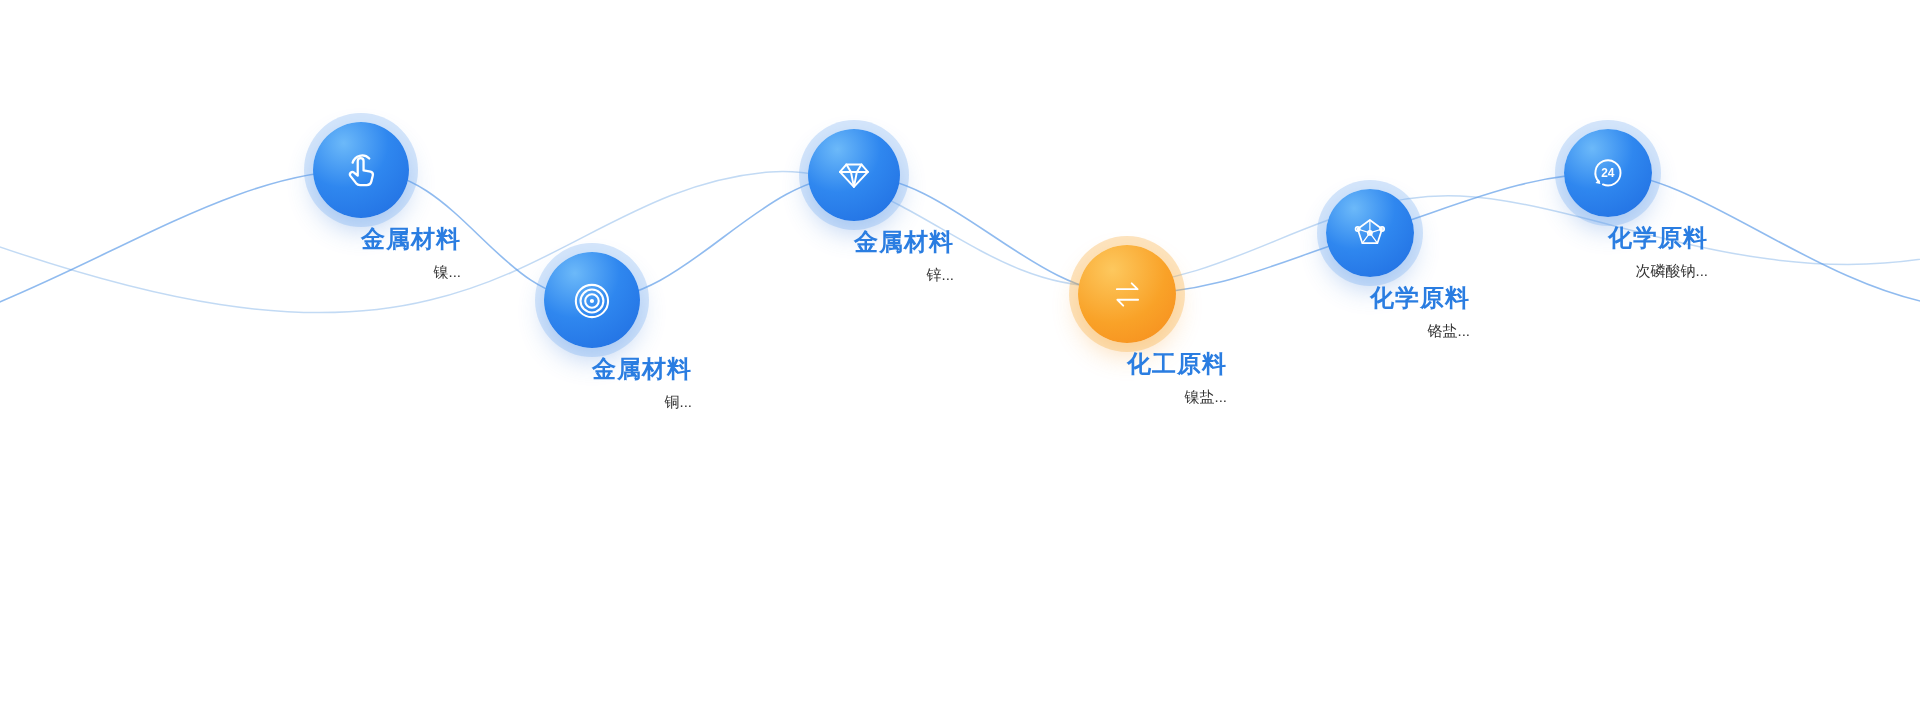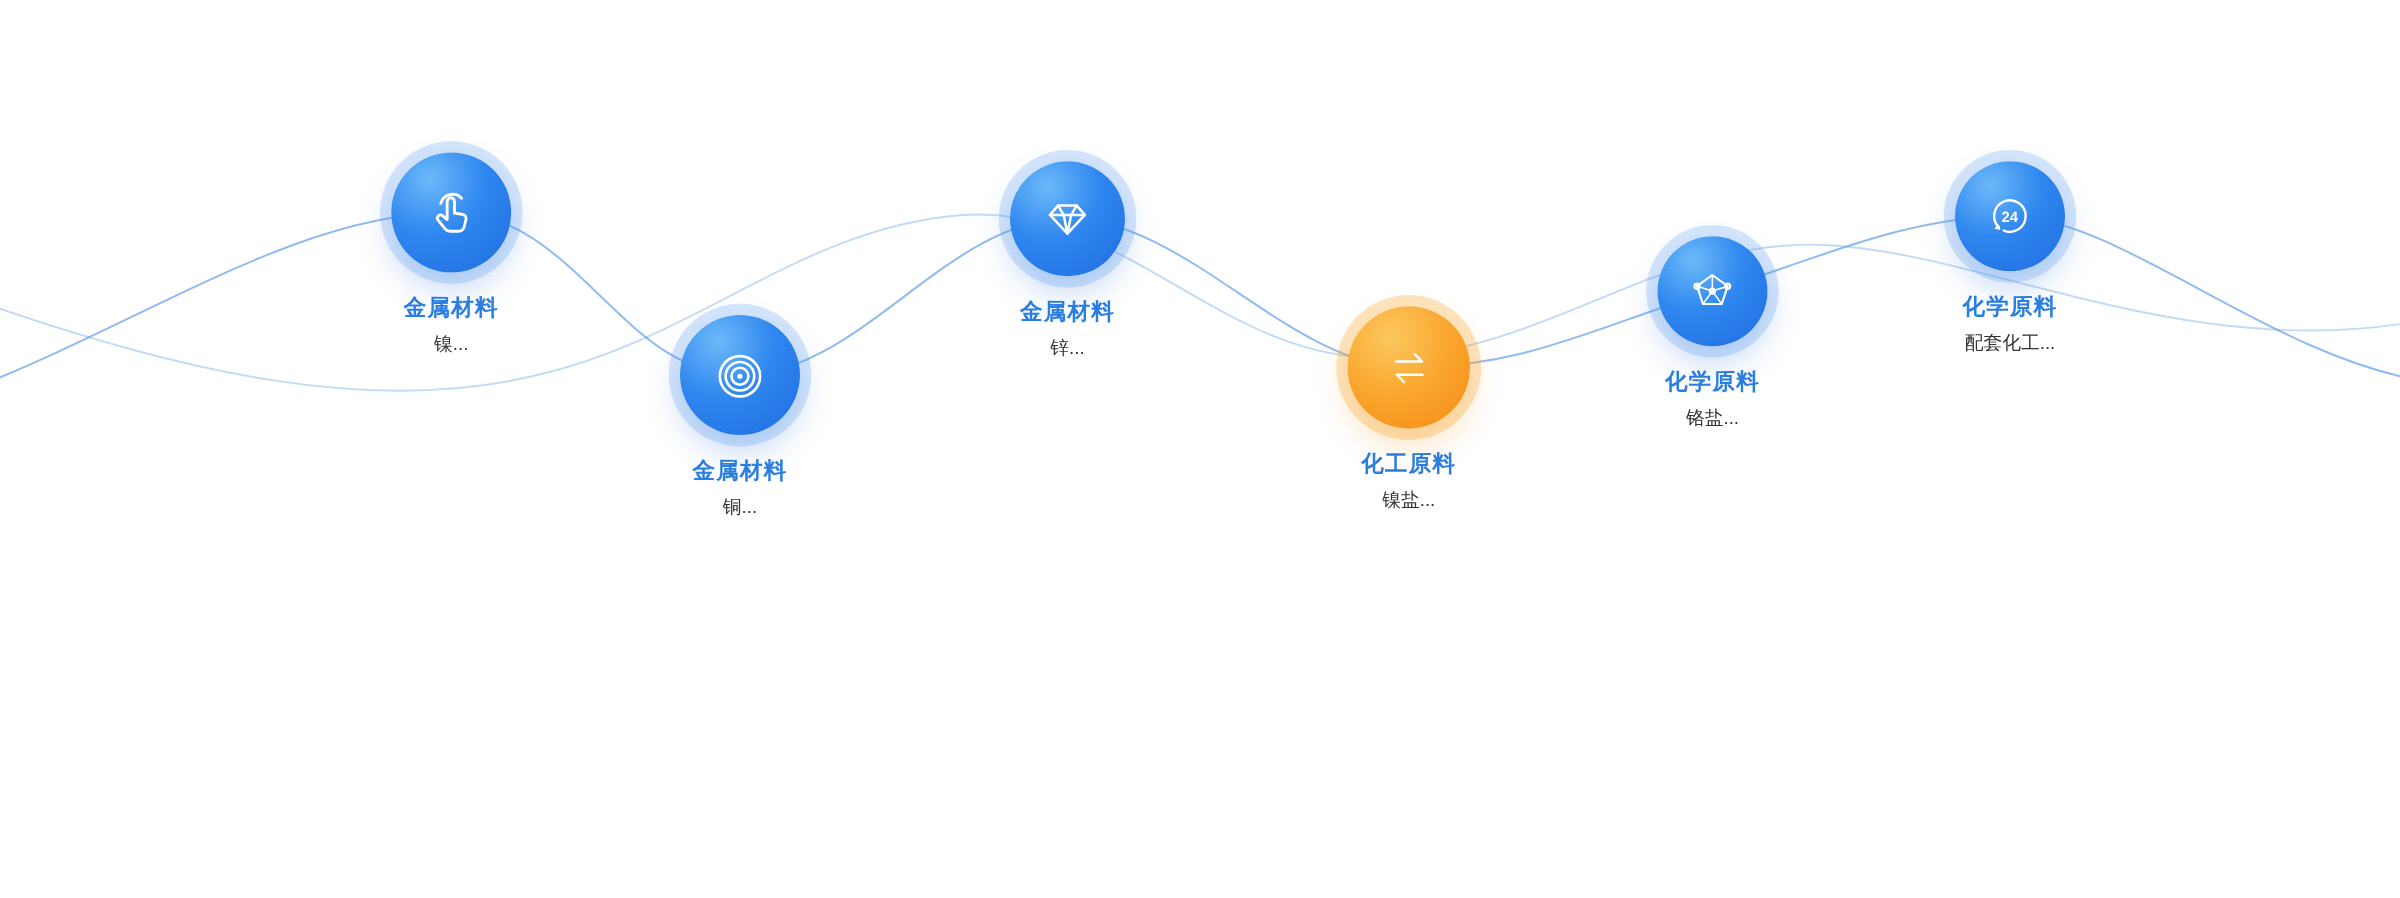--- a/index.html
+++ b/index.html
@@ -1,31 +1,31 @@
 <!DOCTYPE html>
 <html><head>
 <meta charset="utf-8">
 <style>
   html,body{margin:0;padding:0;background:#ffffff;}
   body{font-family:"Liberation Sans","DejaVu Sans",sans-serif;}
   .stage{position:relative;width:1920px;height:718px;background:#ffffff;overflow:hidden;}
   .waves{position:absolute;left:0;top:0;pointer-events:none;}
 
-  .node{position:absolute;width:200px;margin-left:-100px;text-align:center;cursor:pointer;}
+  .node{position:absolute;width:200px;margin-left:-100px;text-align:right;cursor:pointer;}
   .circle{margin:0 auto;border-radius:50%;display:flex;align-items:center;justify-content:center;}
   .circle svg{width:52%;height:52%;display:block;}
   .circle.blue{
     background:radial-gradient(circle at 32% 22%, #6cb9f9 0%, #2f87ef 45%, #1f6ce0 100%);
     box-shadow:0 0 0 9px rgba(105,165,240,0.28), 0 12px 26px rgba(45,115,215,0.30);
   }
   .circle.orange{
     background:radial-gradient(circle at 35% 25%, #fdc85e 0%, #f9a228 55%, #f68b1c 100%);
     box-shadow:0 0 0 9px rgba(250,172,60,0.33), 0 12px 26px rgba(246,150,30,0.30);
   }
-  .label{margin-top:16px;font-size:18px;font-weight:bold;color:#2a7de1;letter-spacing:1px;}
+  .label{margin-top:5px;font-size:24px;font-weight:bold;color:#2a7de1;letter-spacing:1px;}
   .sub{margin-top:8px;font-size:15px;color:#333333;}
 
   .n1{left:361px;top:122px;}  .n1 .circle{width:96px;height:96px;}
   .n2{left:592px;top:252px;}  .n2 .circle{width:96px;height:96px;}
   .n3{left:854px;top:129px;}  .n3 .circle{width:92px;height:92px;}
   .n4{left:1127px;top:245px;} .n4 .circle{width:98px;height:98px;}
   .n5{left:1370px;top:189px;} .n5 .circle{width:88px;height:88px;}
   .n6{left:1608px;top:129px;} .n6 .circle{width:88px;height:88px;}
 </style>
 </head>
@@ -106,16 +106,16 @@
 
   <div class="node n6">
     <div class="circle blue">
       <svg viewBox="0 0 48 48" fill="none" stroke="#ffffff" stroke-width="2" stroke-linecap="round" stroke-linejoin="round">
         <path d="M14.7 33.3A13.2 13.2 0 1 1 18.8 36.1"></path>
         <path d="M16.2 35.7l-5.2-1 3.5-3.9z" fill="#ffffff" stroke="none"></path>
         <text x="24" y="28.6" text-anchor="middle" font-size="12.5" font-weight="bold" fill="#ffffff" stroke="none" font-family="Liberation Sans, sans-serif">24</text>
       </svg>
     </div>
     <div class="label">化学原料</div>
-    <div class="sub">配套化工...</div>
+    <div class="sub">次磷酸钠...</div>
   </div>
 
 </div>
 
 </body></html>

